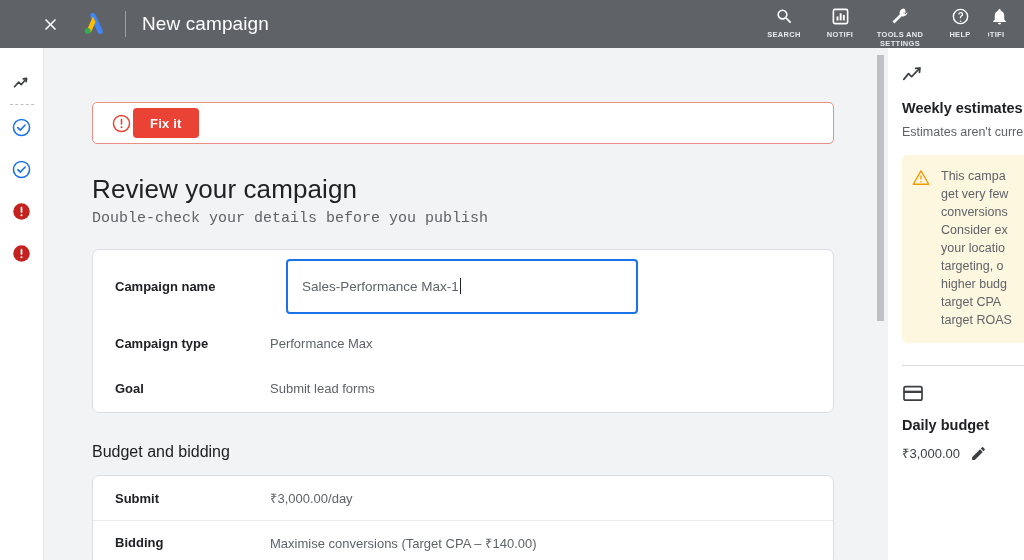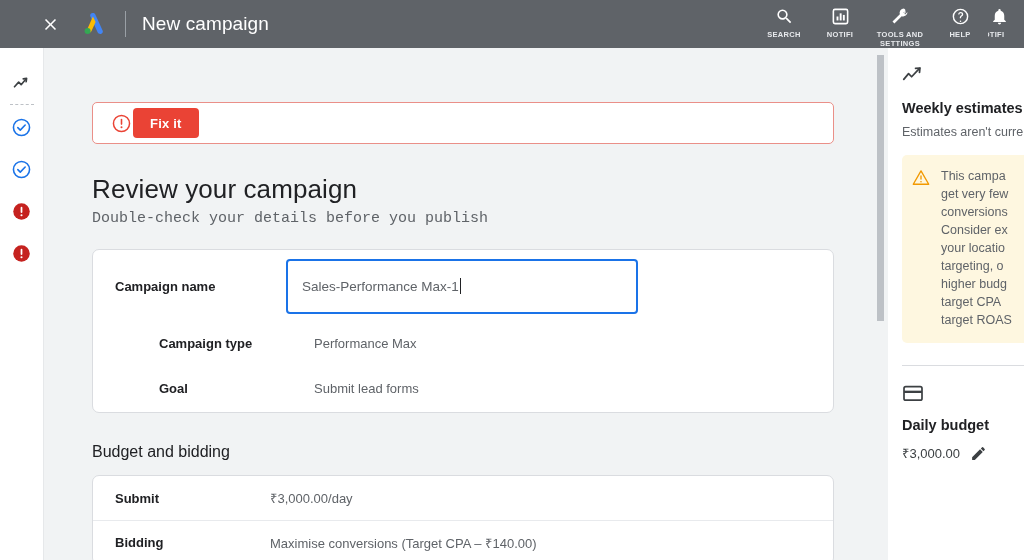--- a/index.html
+++ b/index.html
@@ -188,21 +188,21 @@
     cursor: text;
   }
   .caret {
     display: inline-block;
     width: 1px; height: 16px;
     background: #202124;
     margin-left: 1px;
     vertical-align: -3px;
   }
   .row.divider-top { border-top: 1px solid #e8eaed; }
-  .row.tall { min-height: 42px; margin-left: 44px; }
+  .row.tall { min-height: 42px; }
 
   .section-title {
     margin-top: 30px;
     font-size: 16px;
     font-weight: 400;
     color: #202124;
   }
   .card.tight { margin-top: 14px; }
   .row.pad { min-height: 44px; }
 

